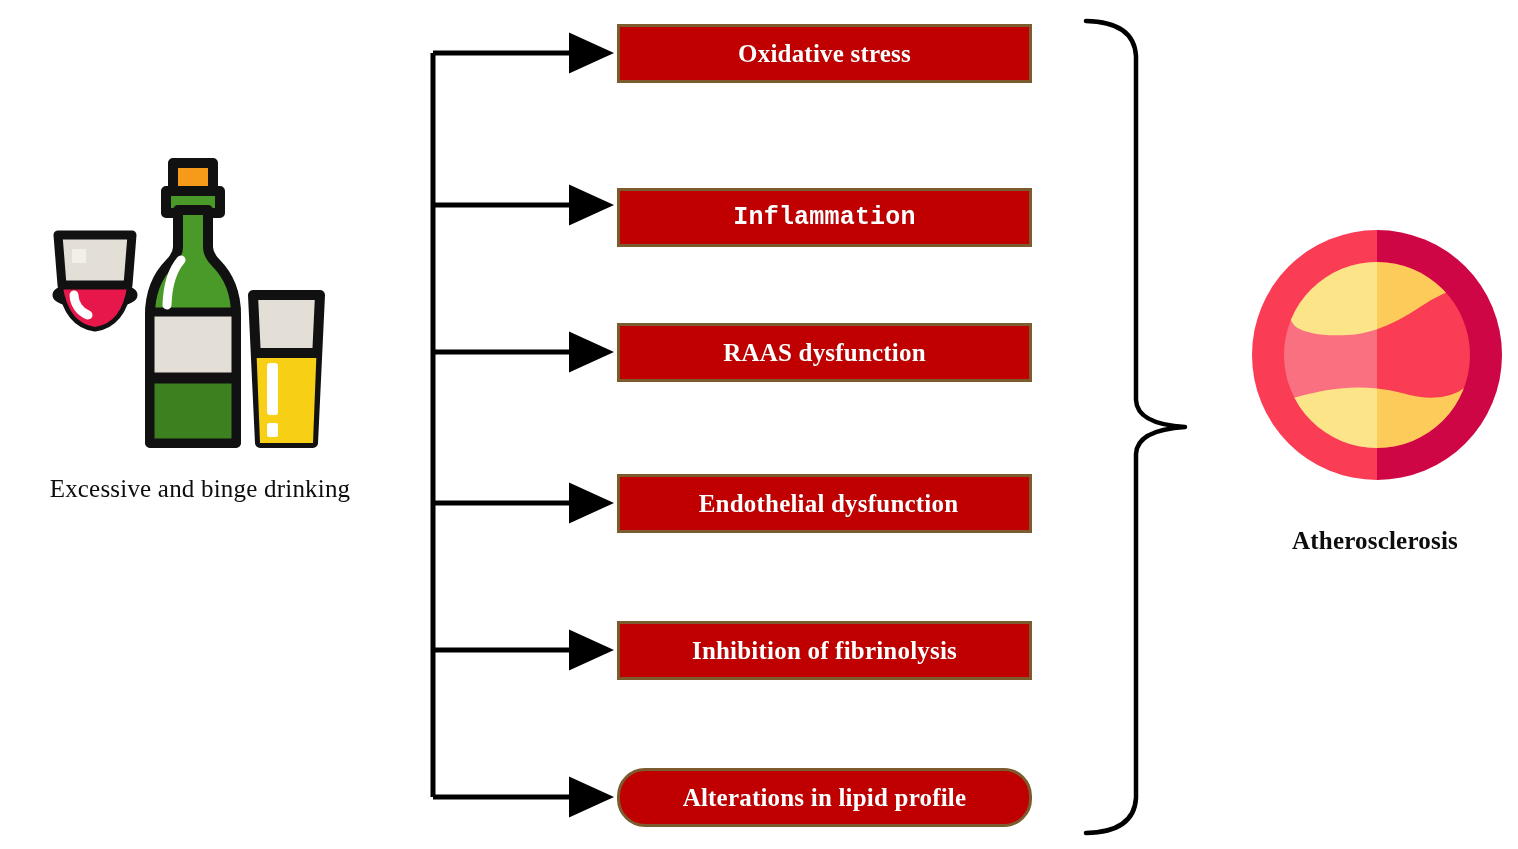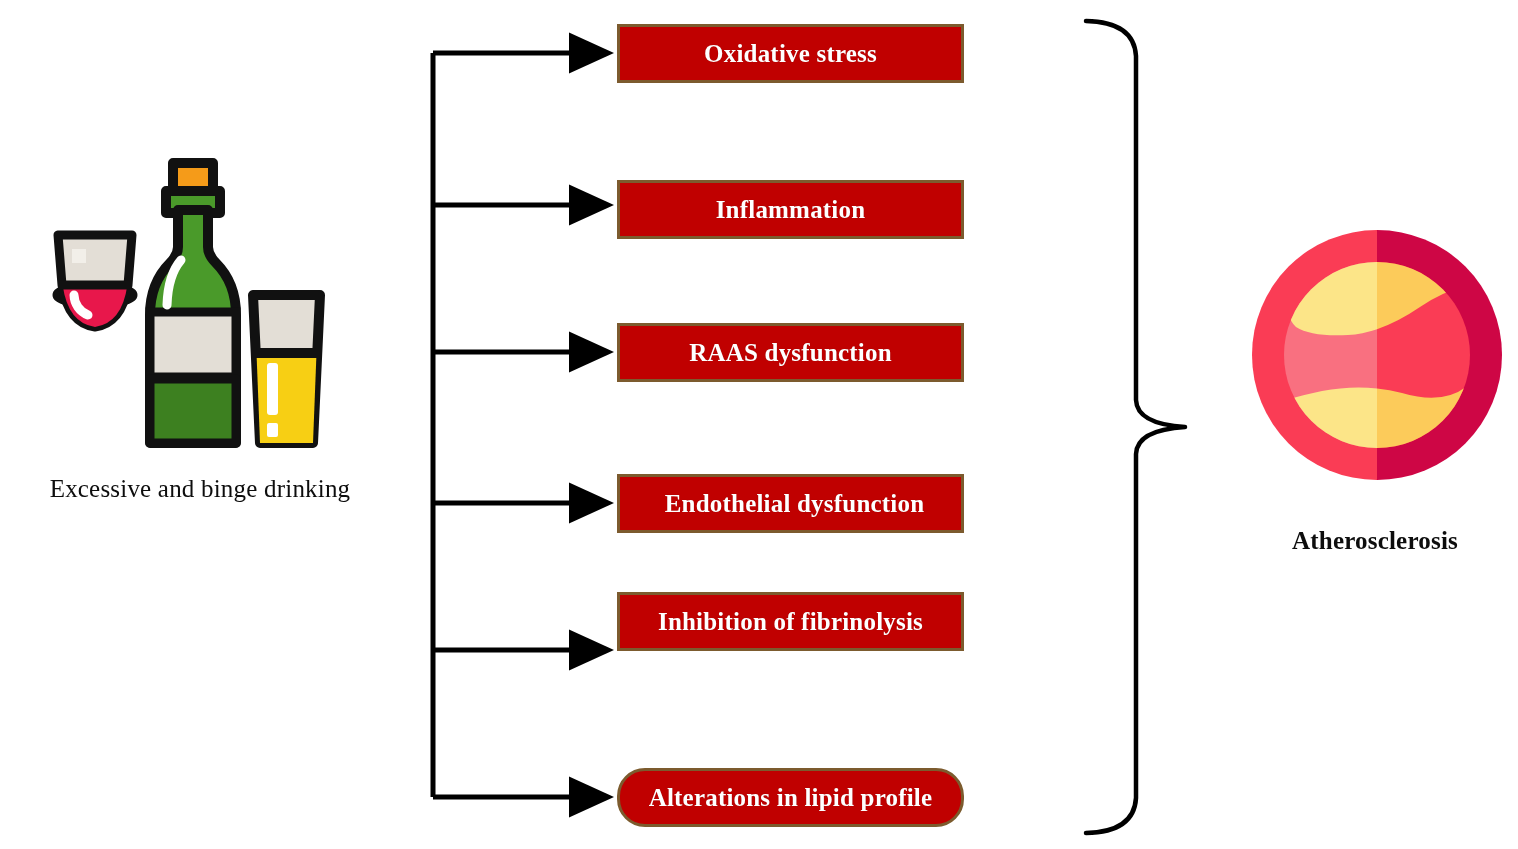--- a/index.html
+++ b/index.html
@@ -44,21 +44,21 @@
     font-weight: normal;
     color: #0d0d0d;
     letter-spacing: .2px;
     line-height: 1.1;
   }
 
   
   .mech-box {
     position: absolute;
     left: 617px;
-    width: 347px;
+    width: 415px;
     height: 59px;
     background: #C00000;
     border: 3px solid #7C5B2E;
     box-sizing: border-box;
     display: flex;
     align-items: center;
     justify-content: center;
   }
   .mech-label {
     color: #FFFFFF;
@@ -176,30 +176,30 @@
     <line x1="433" y1="205" x2="605" y2="205" stroke="#000000" stroke-width="5" marker-end="url(#arrowhead)"></line>
     <line x1="433" y1="352" x2="605" y2="352" stroke="#000000" stroke-width="5" marker-end="url(#arrowhead)"></line>
     <line x1="433" y1="503" x2="605" y2="503" stroke="#000000" stroke-width="5" marker-end="url(#arrowhead)"></line>
     <line x1="433" y1="650" x2="605" y2="650" stroke="#000000" stroke-width="5" marker-end="url(#arrowhead)"></line>
     <line x1="433" y1="797" x2="605" y2="797" stroke="#000000" stroke-width="5" marker-end="url(#arrowhead)"></line>
   </svg>
 
   <div class="mech-box" style="top:24px;">
     <span class="mech-label">Oxidative stress</span>
   </div>
-  <div class="mech-box" style="top:180px;">
+  <div class="mech-box" style="top:188px;font-family:Liberation Mono, monospace;">
     <span class="mech-label">Inflammation</span>
   </div>
   <div class="mech-box" style="top:323px;">
     <span class="mech-label">RAAS dysfunction</span>
   </div>
   <div class="mech-box" style="top:474px;padding-left:8px;">
     <span class="mech-label">Endothelial dysfunction</span>
   </div>
-  <div class="mech-box" style="top:592px;">
+  <div class="mech-box" style="top:621px;">
     <span class="mech-label">Inhibition of fibrinolysis</span>
   </div>
   <div class="mech-box" style="top:768px;border-radius:28px;">
     <span class="mech-label">Alterations in lipid profile</span>
   </div>
 
   <svg id="connector-brace" viewBox="0 0 1518 849">
     <path d="M1086 21
              Q1134 22 1136 56
              L1136 400

